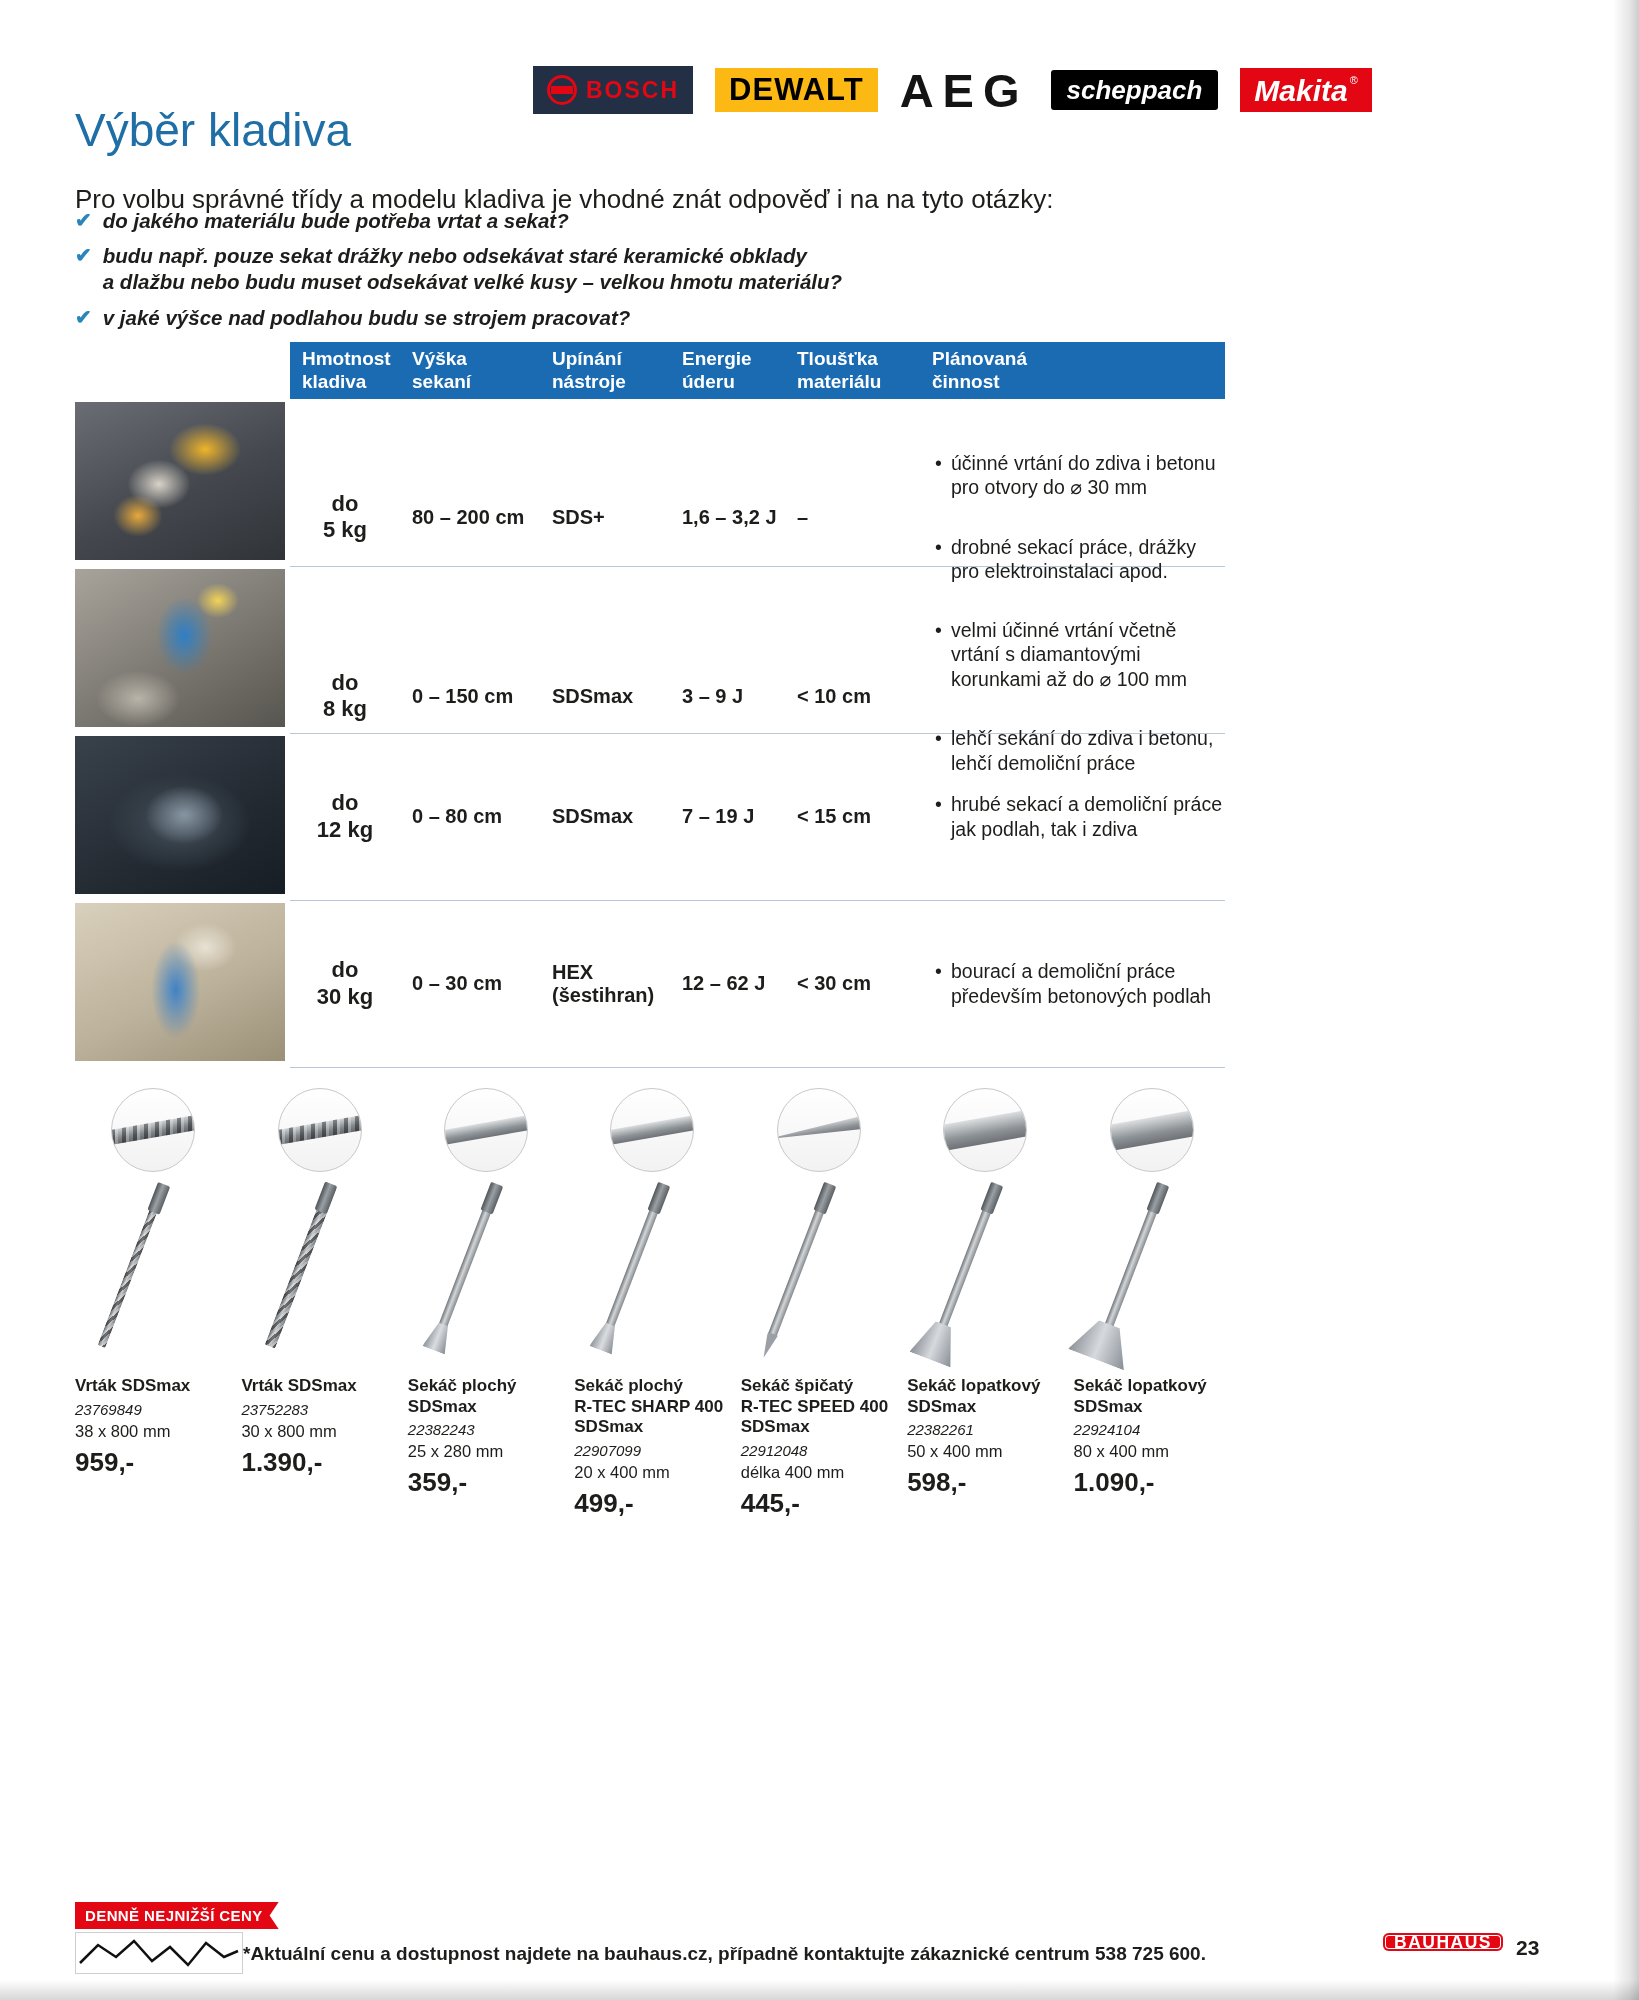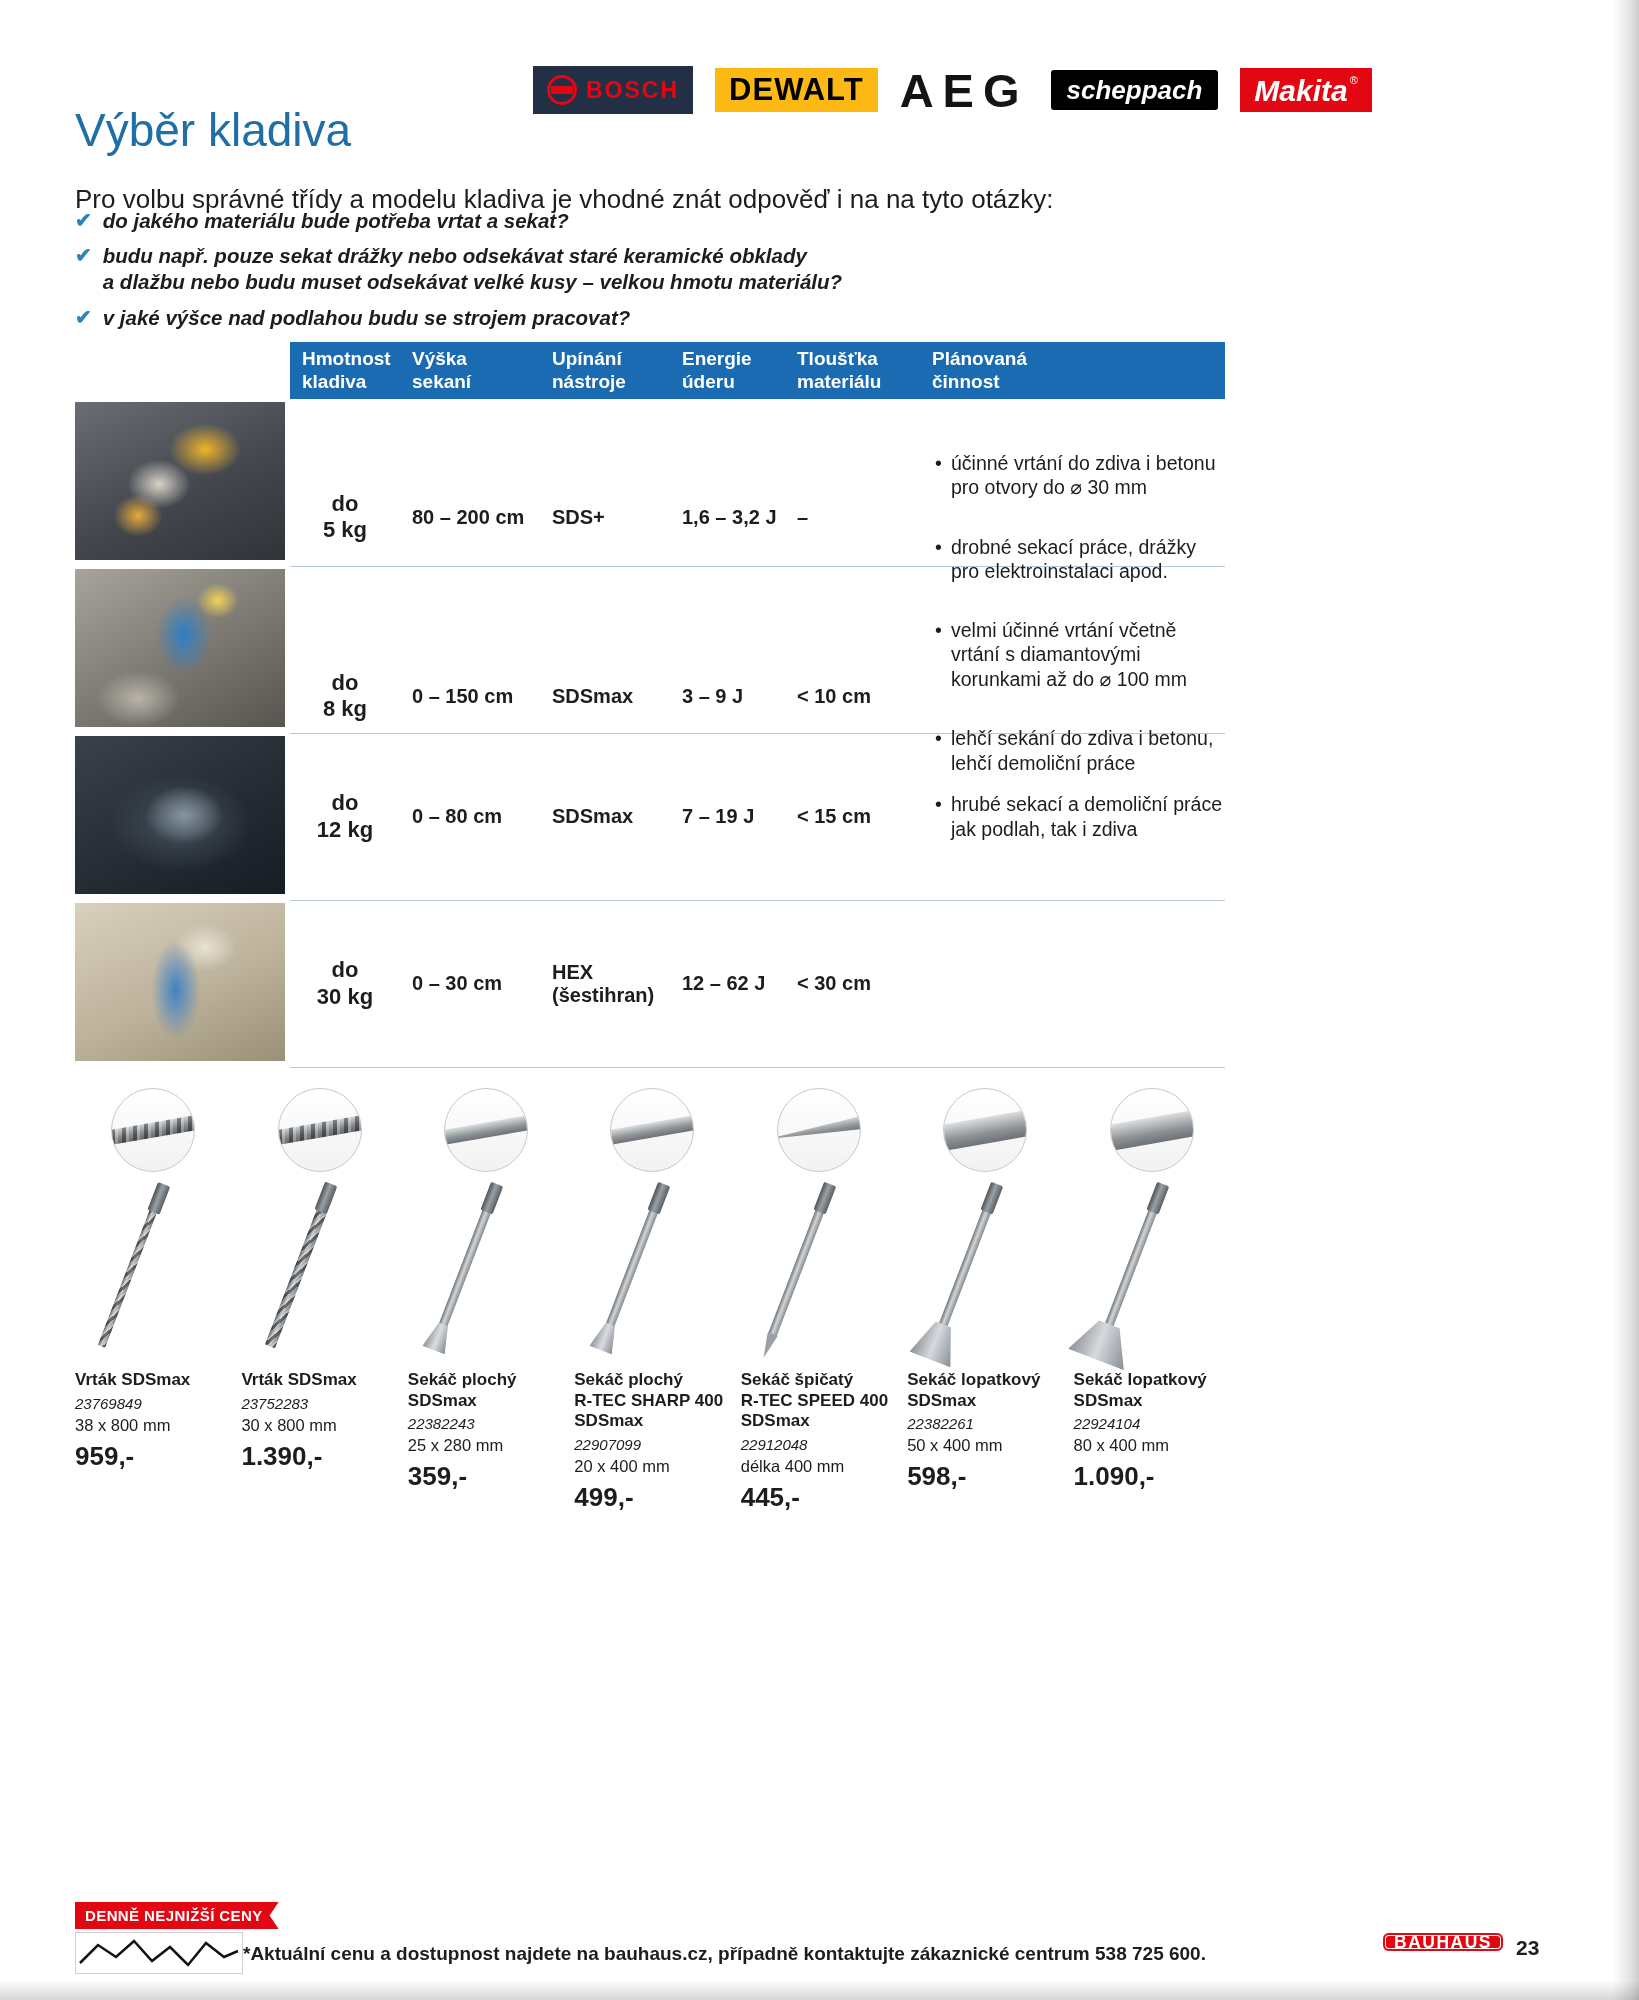--- a/index.html
+++ b/index.html
@@ -94,21 +94,21 @@
   .rod-thick { width:11px; }
   .rod-flat::after { content:""; position:absolute; bottom:-16px; left:50%; transform:translateX(-50%);
     width:24px; height:28px; clip-path:polygon(30% 0,70% 0,100% 100%,0 100%);
     background:linear-gradient(90deg,#8f959b,#dadde0 45%,#82888e); }
   .rod-point::after { content:""; position:absolute; bottom:-24px; left:50%; transform:translateX(-50%);
     width:11px; height:26px; clip-path:polygon(0 0,100% 0,50% 100%); background:#9aa0a5; }
   .rod-spade::after { content:""; position:absolute; bottom:-26px; left:50%; transform:translateX(-50%);
     width:44px; height:38px; clip-path:polygon(32% 0,68% 0,100% 100%,0 100%);
     background:linear-gradient(90deg,#8e939a,#d6d9dd 45%,#878d95); }
   .rod-spade-wide::after { width:60px; }
-  .p-name { font-weight:700; font-size:17px; line-height:1.22; white-space:pre-line; }
+  .p-name { font-weight:700; font-size:17px; line-height:1.22; white-space:pre-line; margin-top:6px; }
   .p-sku  { font-style:italic; font-size:15px; margin-top:4px; }
   .p-size { font-size:16.5px; margin-top:4px; }
   .p-price{ font-size:26px; font-weight:700; margin-top:6px; }
 
   
   .badge { position:absolute; left:75px; top:1902px; background:#e30613; color:#fff;
     font-weight:700; font-size:15px; letter-spacing:.4px; padding:5px 16px 5px 10px;
     clip-path:polygon(0 0,100% 0,calc(100% - 9px) 50%,100% 100%,0 100%); }
   .chart { position:absolute; left:75px; top:1932px; width:168px; height:42px;
     background:#fff; border:1px solid #cfcfcf; box-sizing:border-box; }
@@ -243,20 +243,26 @@
     <div class="trow">
       <div class="photo photo-4"></div>
       <div class="cells cols">
         <div class="cell weight">do
 30 kg</div>
         <div class="cell">0 – 30 cm</div>
         <div class="cell">HEX
 (šestihran)</div>
         <div class="cell">12 – 62 J</div>
         <div class="cell">&lt; 30 cm</div>
+        <div class="cell acts-cell">
+          <ul class="acts">
+            <li>bourací a demoliční práce
+především betonových podlah</li>
+          </ul>
+        </div>
       </div>
     </div>
 
   </div>
 
   <div class="products">
 
     <div class="product">
       <div class="circle">
           <div class="mini mini-drill"></div>

